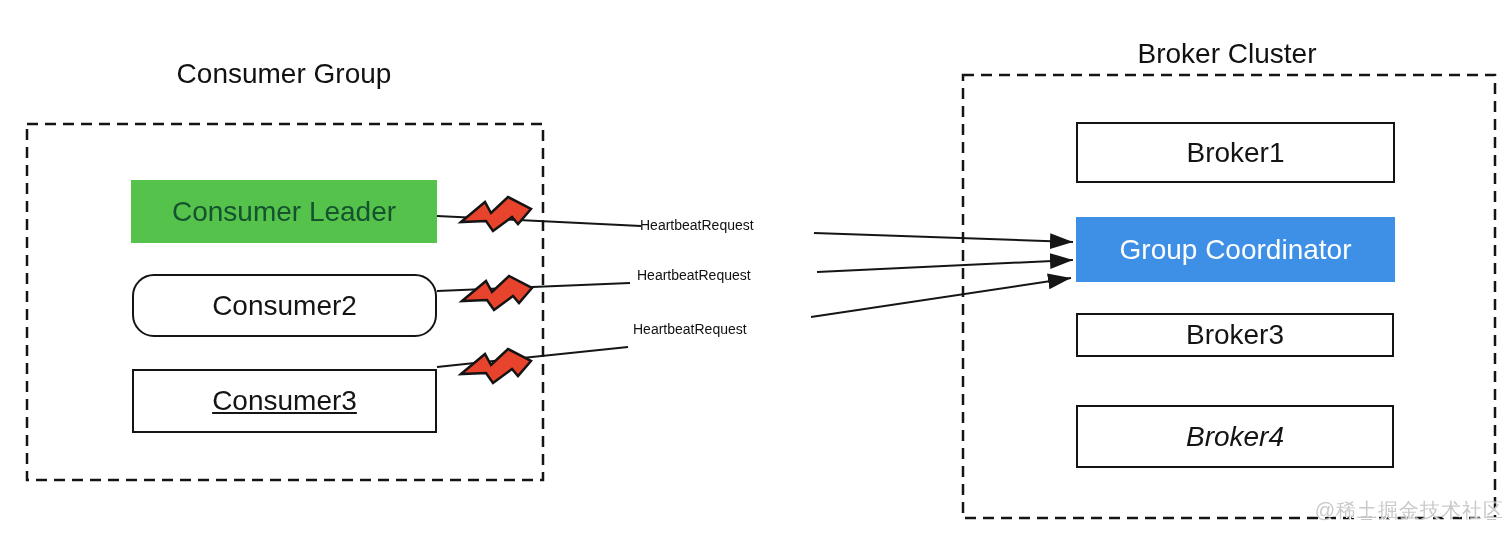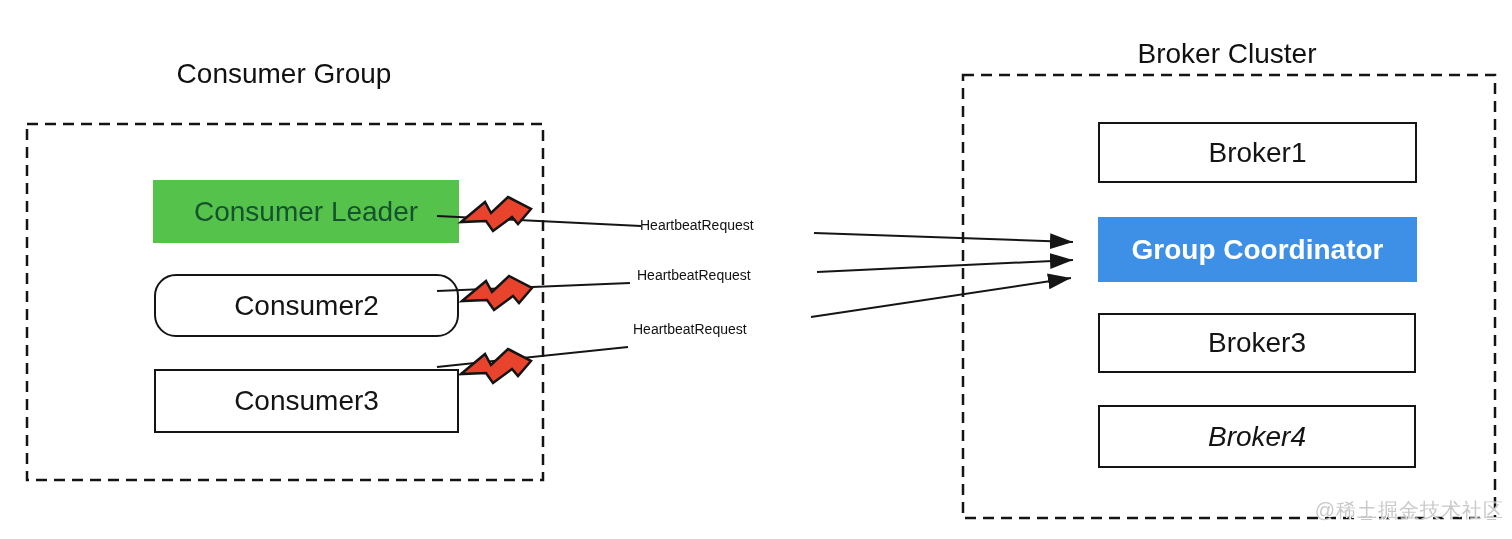--- a/index.html
+++ b/index.html
@@ -29,32 +29,30 @@
     position:absolute;
     display:flex;
     align-items:center;
     justify-content:center;
     font-size:28px;
     box-sizing:border-box;
     background:#ffffff;
     border:2px solid #141414;
     color:#141414;
     white-space:nowrap;
-    margin-left:22px;
   }
   .node.leader{
     background:var(--leader-green);
     border-color:var(--leader-green);
     color:#14532d;
   }
   .node.coordinator{
     background:var(--coordinator-blue);
     border-color:var(--coordinator-blue);
     color:#ffffff;
-    font-weight:bold;
   }
   .hb-label{
     position:absolute;
     font-size:14px;
     color:#111;
     white-space:nowrap;
   }
   svg.overlay{
     position:absolute;
     left:0;top:0;
@@ -75,25 +73,25 @@
 </head>
 <body>
 
 <div class="canvas">
 
   <div class="group-title" style="left:134px;top:58px;width:300px;">Consumer Group</div>
   <div class="group-title" style="left:1072px;top:22px;width:310px;margin-top:16px;">Broker Cluster</div>
 
   <div class="node leader" style="left:131px;top:180px;width:306px;height:63px;">Consumer Leader</div>
   <div class="node" style="left:132px;top:274px;width:305px;height:63px;border-radius:22px;">Consumer2</div>
-  <div class="node" style="left:132px;top:369px;width:305px;height:64px;">Consumer3</div>
+  <div class="node" style="left:132px;top:369px;width:305px;height:64px;text-decoration:underline;">Consumer3</div>
 
   <div class="node" style="left:1076px;top:122px;width:319px;height:61px;">Broker1</div>
   <div class="node coordinator" style="left:1076px;top:217px;width:319px;height:65px;">Group Coordinator</div>
-  <div class="node" style="left:1076px;top:313px;width:318px;height:60px;">Broker3</div>
+  <div class="node" style="left:1076px;top:313px;width:318px;height:44px;">Broker3</div>
   <div class="node" style="left:1076px;top:405px;width:318px;height:63px;font-style:italic;">Broker4</div>
 
   <div class="hb-label" style="left:640px;top:217px;">HeartbeatRequest</div>
   <div class="hb-label" style="left:637px;top:267px;">HeartbeatRequest</div>
   <div class="hb-label" style="left:633px;top:321px;">HeartbeatRequest</div>
 
   <svg class="overlay" width="1512" height="539" viewBox="0 0 1512 539">
     <defs>
       <marker id="arrowhead" markerUnits="userSpaceOnUse" markerWidth="24" markerHeight="18" refX="23" refY="9" orient="auto">
         <path d="M0,1 L23,9 L0,17 Z" fill="#151515"></path>

